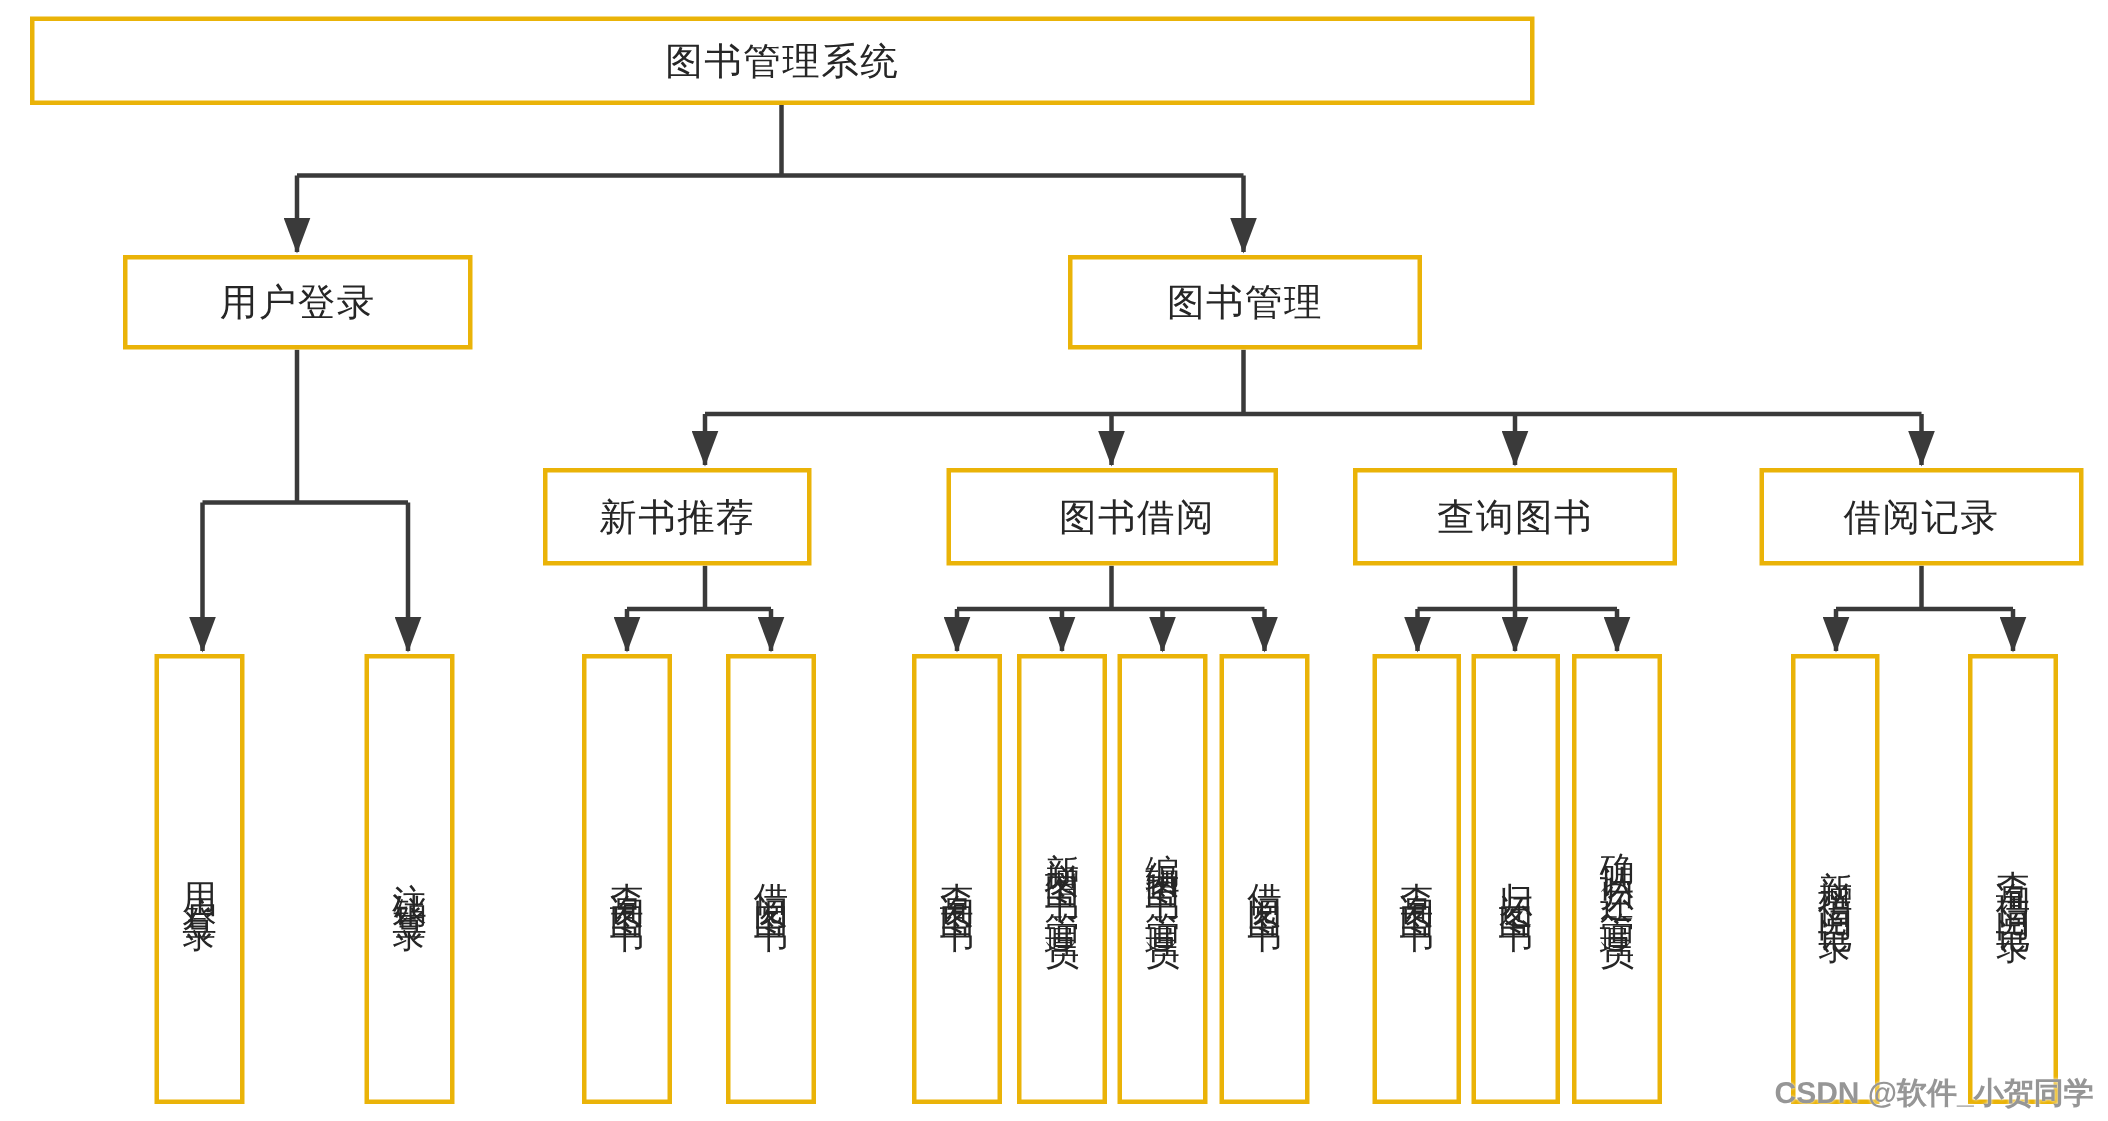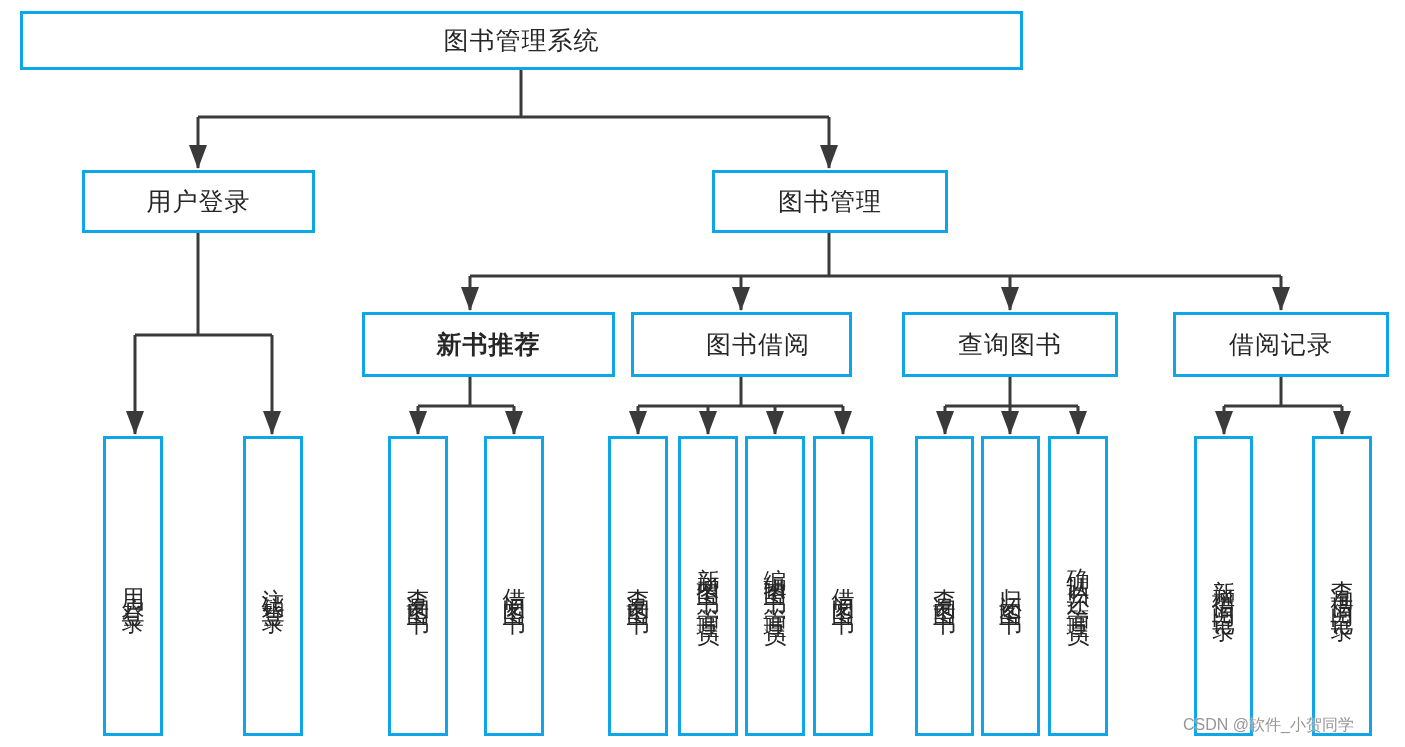--- a/index.html
+++ b/index.html
@@ -10,40 +10,40 @@
     overflow:hidden;
     font-family:"Liberation Sans","DejaVu Sans",sans-serif;
     color:#262626;
   }
   .wires{position:absolute;left:0;top:0;width:1405px;height:747px;z-index:1;}
   .wires path{stroke:#3a3a3a;stroke-width:3;fill:none;}
   .box{
     position:absolute;
     box-sizing:border-box;
     background:#ffffff;
-    border:3px solid #0ea5e9;
+    border:3px solid #eab308;
     display:flex;align-items:center;justify-content:center;
     z-index:2;
   }
   .h-label{font-size:25px;letter-spacing:1px;white-space:nowrap;}
   .v-label{
     writing-mode:vertical-rl;
     font-size:23px;
     letter-spacing:8px;
     line-height:1;
     white-space:nowrap;
   }
   
   .n-root{left:20px;top:11px;width:1003px;height:59px;}
   
   .n-user-login{left:82px;top:170px;width:233px;height:63px;}
   .n-book-mgmt{left:712px;top:170px;width:236px;height:63px;}
   
   .lv3{top:312px;height:65px;}
-  .n-new-rec{left:362px;width:253px;font-weight:bold;}
+  .n-new-rec{left:362px;width:179px;}
   .n-borrow{left:631px;width:221px;padding-left:33px;}
   .n-current{left:902px;width:216px;}
   .n-record{left:1173px;width:216px;}
   
   .col{top:436px;width:60px;height:300px;}
   .c1{left:103px;}
   .c2{left:243px;}
   .c3{left:388px;}
   .c4{left:484px;}
   .c5{left:608px;}
@@ -51,25 +51,26 @@
   .c7{left:745px;}
   .c8{left:813px;}
   .c9{left:915px;width:59px;}
   .c10{left:981px;width:59px;}
   .c11{left:1048px;}
   .c12{left:1194px;width:59px;}
   .c13{left:1312px;}
   .watermark{
     position:absolute;
     left:1183px;top:715px;
-    font-size:16px;
+    font-size:20px;
     color:#969696;
     white-space:nowrap;
     z-index:5;
     text-shadow:0 0 2px #ffffff;
+    font-weight:bold;
   }
 </style>
 </head>
 <body>
 
 <div class="stage">
 
   <svg class="wires" viewBox="0 0 1405 747" xmlns="http://www.w3.org/2000/svg">
     <defs>
       <marker id="arrow" markerUnits="userSpaceOnUse" markerWidth="24" markerHeight="18" refX="23" refY="9" orient="auto">

